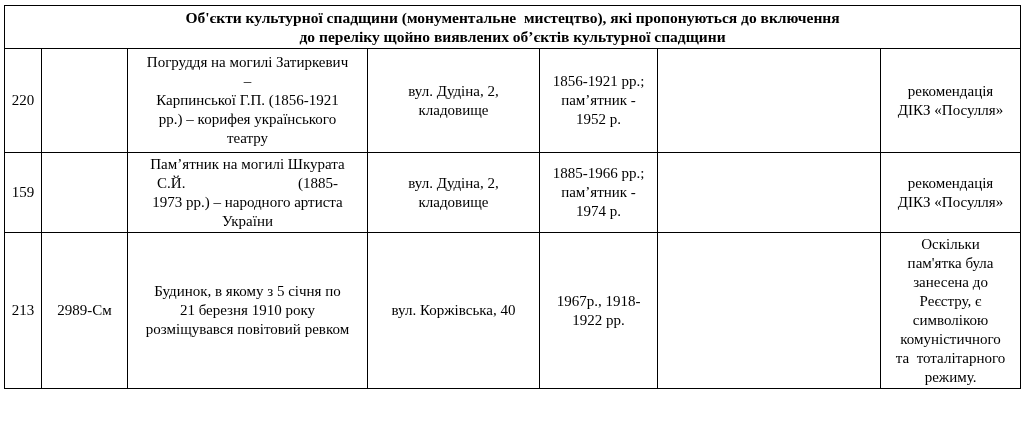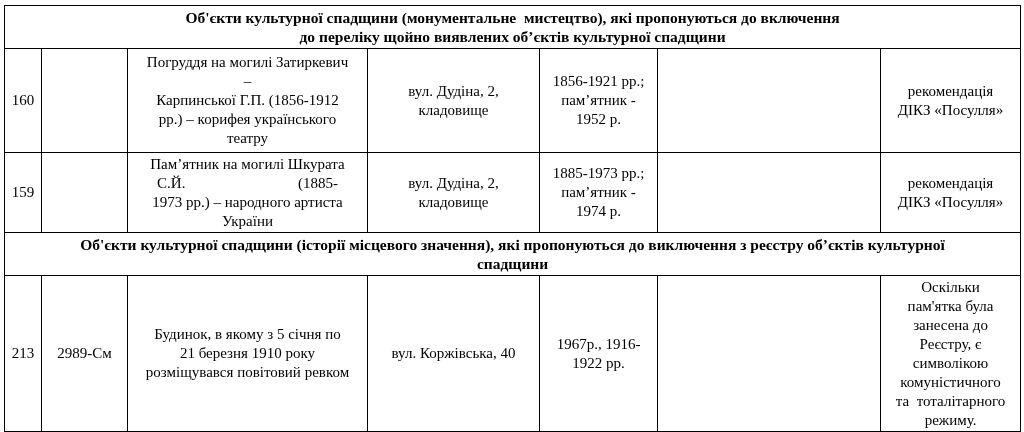--- a/index.html
+++ b/index.html
@@ -56,25 +56,25 @@
     <col style="width:140px">
   </colgroup>
 
   <tbody>
       <tr class="r-band1">
     <td class="band" colspan="7">Об'єкти культурної спадщини (монументальне  мистецтво), які пропонуються до включення
 до переліку щойно виявлених об’єктів культурної спадщини</td>
   </tr>
 
   <tr class="r-120">
-    <td>160</td>
+    <td>220</td>
     <td></td>
     <td>Погруддя на могилі Затиркевич
 –
-Карпинської Г.П. (1856-1912
+Карпинської Г.П. (1856-1921
 рр.) – корифея українського
 театру</td>
     <td>вул. Дудіна, 2,
 кладовище</td>
     <td>1856-1921 рр.;
 пам’ятник -
 1952 р.</td>
     <td></td>
     <td>рекомендація
 ДІКЗ «Посулля»</td>
@@ -82,41 +82,37 @@
 
   <tr class="r-121">
     <td>159</td>
     <td></td>
     <td>Пам’ятник на могилі Шкурата
 С.Й.                              (1885-
 1973 рр.) – народного артиста
 України</td>
     <td>вул. Дудіна, 2,
 кладовище</td>
-    <td>1885-1973 рр.;
+    <td>1885-1966 рр.;
 пам’ятник -
 1974 р.</td>
     <td></td>
     <td>рекомендація
 ДІКЗ «Посулля»</td>
   </tr>
 
-  <tr class="r-band2">
-    <td class="band" colspan="7">Об'єкти культурної спадщини (історії місцевого значення), які пропонуються до виключення з реєстру об’єктів культурної
-спадщини</td>
-  </tr>
 
   <tr class="r-122">
     <td>213</td>
     <td>2989-См</td>
     <td>Будинок, в якому з 5 січня по
 21 березня 1910 року
 розміщувався повітовий ревком</td>
     <td>вул. Коржівська, 40</td>
-    <td>1967р., 1916-
+    <td>1967р., 1918-
 1922 рр.</td>
     <td></td>
     <td>Оскільки
 пам'ятка була
 занесена до
 Реєстру, є
 символікою
 комуністичного
 та  тоталітарного
 режиму.</td>

